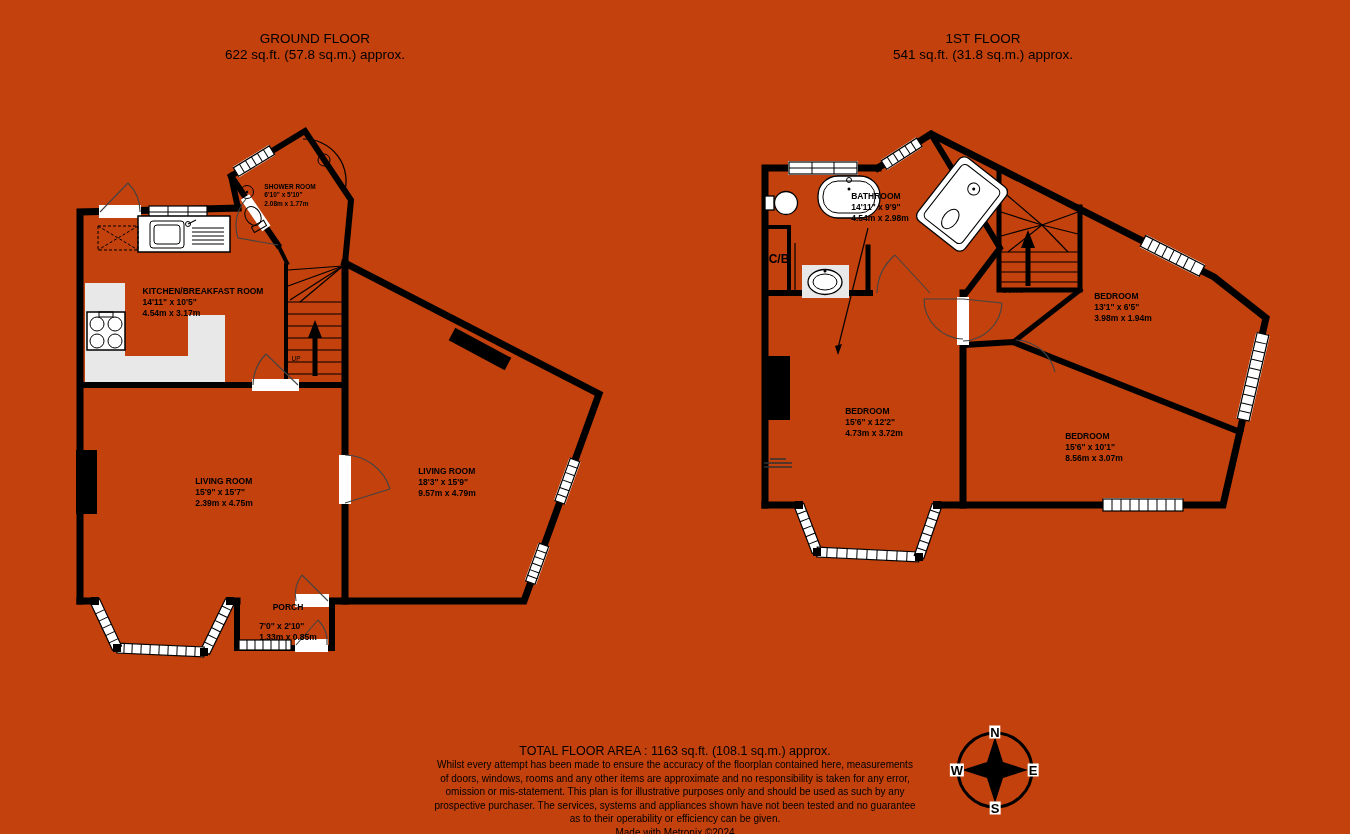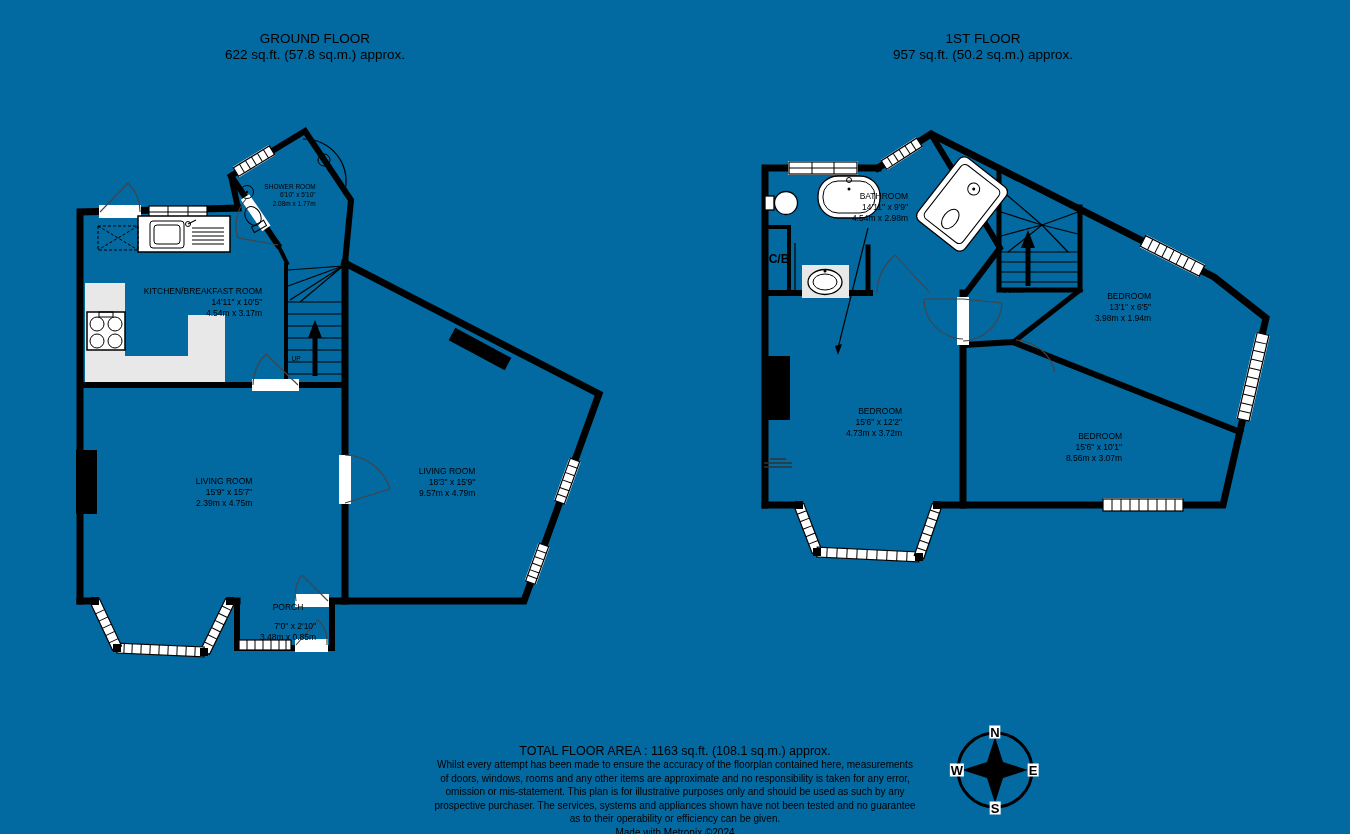--- a/index.html
+++ b/index.html
@@ -1,34 +1,34 @@
 <!DOCTYPE html>
 <html><head>
 <meta charset="utf-8">
 <style>
   html,body{margin:0;padding:0;background:#fff;}
-  .canvas{position:relative;width:1350px;height:834px;background:#0369a1;overflow:hidden;
+  .canvas{position:relative;width:1350px;height:834px;background:#c2410c;overflow:hidden;
           font-family:"Liberation Sans",sans-serif;color:#000;}
   svg{position:absolute;left:0;top:0;}
   .wall{stroke:#000;stroke-width:7;fill:none;stroke-linecap:square;}
   .wall6{stroke:#000;stroke-width:6;fill:none;stroke-linecap:square;}
   .wall5{stroke:#000;stroke-width:5;fill:none;stroke-linecap:square;}
   .wall4{stroke:#000;stroke-width:4;fill:none;stroke-linecap:square;}
   .thin{stroke:#000;stroke-width:1.2;fill:none;}
   .thin15{stroke:#000;stroke-width:1.5;fill:#fff;}
   .fixture{stroke:#000;stroke-width:1.3;fill:#fff;}
   .fixin{stroke:#000;stroke-width:1;fill:none;}
   .erase{fill:#ffffff;stroke:none;}
   .winbox{fill:#ffffff;stroke:#000;stroke-width:1.2;}
   .tick{stroke:#000;stroke-width:1;}
   .tread{stroke:#000;stroke-width:1.2;}
   .arc{stroke:#444;stroke-width:1.1;fill:none;}
   .post{fill:#000;}
   .counter{fill:#e8e8e8;}
-  .lbl{position:absolute;transform:translate(-50%,-50%);text-align:right;font-weight:normal;
+  .lbl{position:absolute;transform:translate(-50%,-50%);text-align:left;font-weight:bold;
        font-size:8.5px;line-height:1.28;white-space:nowrap;}
   .lbl.small{font-size:6.5px;line-height:1.3;}
   .tinylbl{position:absolute;transform:translate(-50%,-50%);font-size:6.5px;font-weight:normal;white-space:nowrap;}
   .cb{font-size:12px;font-weight:bold;}
   .floor-title{position:absolute;transform:translateX(-50%);text-align:center;font-size:13.5px;
        line-height:1.18;white-space:nowrap;}
   .footer{position:absolute;left:675px;top:744px;transform:translateX(-50%);text-align:center;white-space:nowrap;}
   .footer .total{font-size:12.5px;}
   .footer .disc{font-size:10px;line-height:1.36;}
   .compass-letter{position:absolute;transform:translate(-50%,-50%);font-size:13px;font-weight:bold;
@@ -409,21 +409,21 @@
     <path d="M995,737 L1003,762 L1028,770 L1003,778 L995,803 L987,778 L962,770 L987,762 Z" fill="#000"></path>
   </g>
 </svg>
 
 <div class="floor-title" style="left:315px;top:31px;">
   <div>GROUND FLOOR</div>
   <div>622 sq.ft. (57.8 sq.m.) approx.</div>
 </div>
 <div class="floor-title" style="left:983px;top:31px;">
   <div>1ST FLOOR</div>
-  <div>957 sq.ft. (50.2 sq.m.) approx.</div>
+  <div>541 sq.ft. (31.8 sq.m.) approx.</div>
 </div>
 
 <div class="lbl small" style="left:290px;top:196px;">
   <div>SHOWER ROOM</div>
   <div>6'10"  x 5'10"</div>
   <div>2.08m  x 1.77m</div>
 </div>
 <div class="lbl" style="left:203px;top:302px;">
   <div>KITCHEN/BREAKFAST ROOM</div>
   <div>14'11"  x 10'5"</div>
@@ -437,21 +437,21 @@
 <div class="lbl" style="left:447px;top:482px;">
   <div>LIVING ROOM</div>
   <div>18'3"  x 15'9"</div>
   <div>9.57m  x 4.79m</div>
 </div>
 <div class="lbl" style="left:288px;top:607px;">
   <div>PORCH</div>
 </div>
 <div class="lbl" style="left:288px;top:632px;">
   <div>7'0"  x 2'10"</div>
-  <div>3.48m  x 0.85m</div>
+  <div>1.33m  x 0.85m</div>
 </div>
 <div class="tinylbl" style="left:296px;top:358px;">UP</div>
 
 <div class="lbl" style="left:880px;top:207px;">
   <div>BATHROOM</div>
   <div>14'11"  x 9'9"</div>
   <div>4.54m  x 2.98m</div>
 </div>
 <div class="lbl" style="left:1123px;top:307px;">
   <div>BEDROOM</div>

